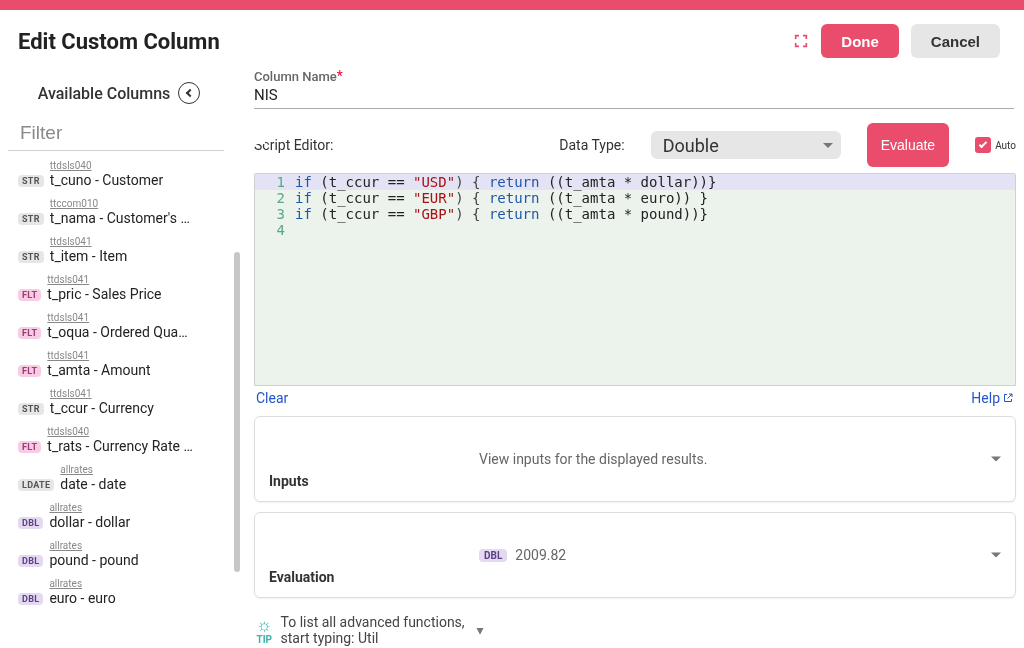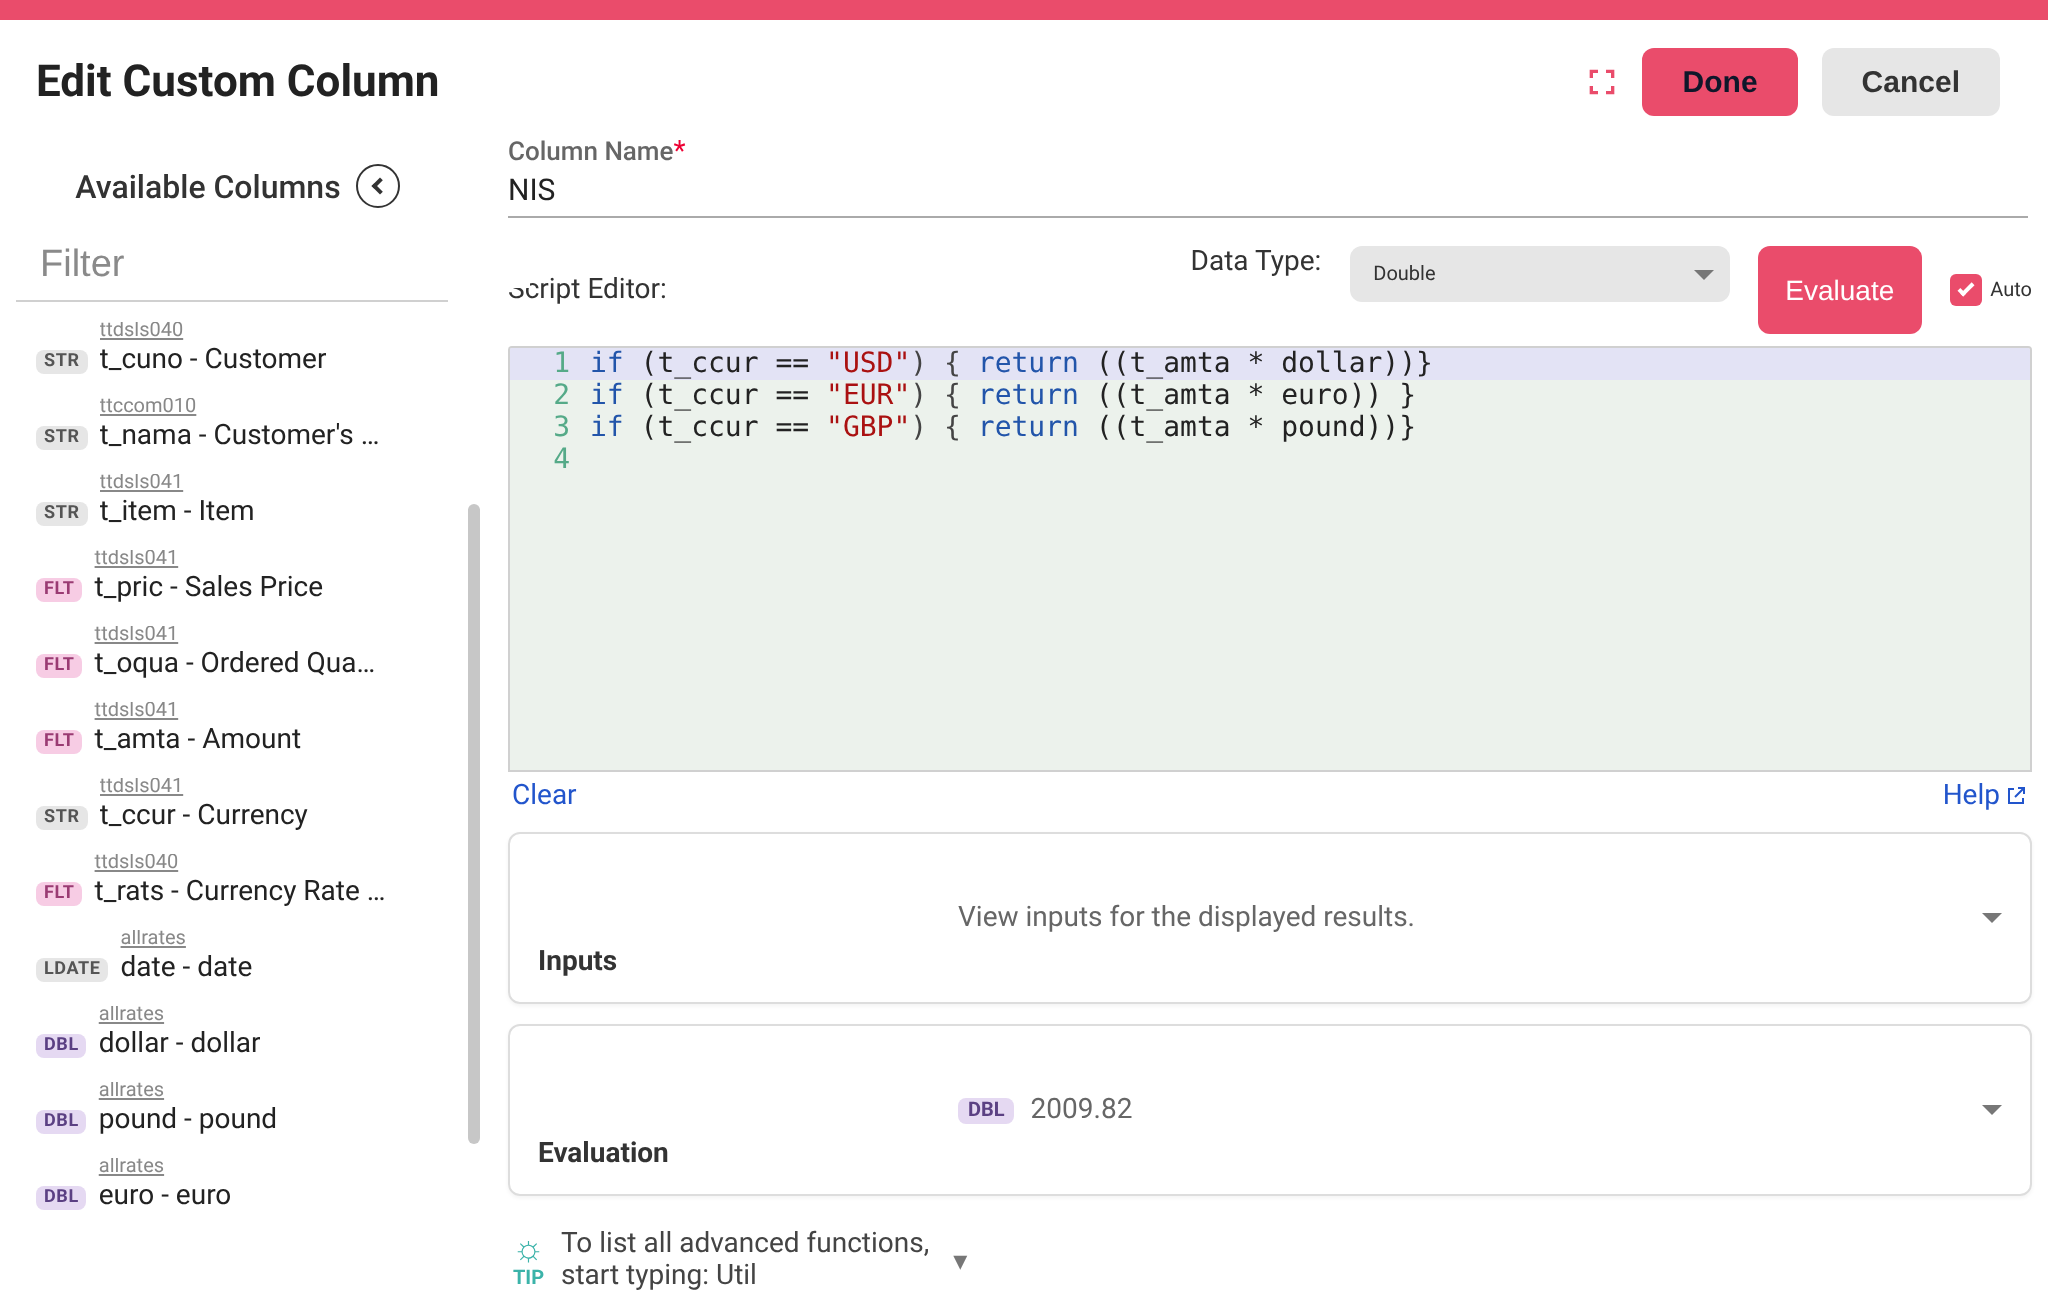--- a/index.html
+++ b/index.html
@@ -2,21 +2,21 @@
 <html><head>
 <meta charset="utf-8">
 <style>
   * { box-sizing: border-box; margin: 0; padding: 0; }
   body { font-family: -apple-system, BlinkMacSystemFont, "Segoe UI", Roboto, Arial, sans-serif; font-size: 14px; color: #333; background: #fff; width: 1024px; height: 648px; overflow: hidden; }
   .topbar { height: 10px; background: #ea4c6b; }
   .header { display: flex; align-items: center; justify-content: space-between; padding: 14px 24px 10px 18px; }
   .header-title { font-size: 22px; font-weight: 700; color: #222; }
   .header-actions { display: flex; align-items: center; gap: 12px; }
   .btn { display: inline-flex; align-items: center; justify-content: center; height: 34px; padding: 0 20px; border-radius: 6px; border: none; font-size: 15px; cursor: pointer; font-weight: 600; }
-  .btn-primary { background: #ea4c6b; color: #0f172a; }
+  .btn-primary { background: #ea4c6b; color: #ffffff; }
   .btn-secondary { background: #e6e6e6; color: #333; }
   .expand-icon { color: #ea4c6b; width: 16px; height: 16px; display: inline-flex; align-items: center; justify-content: center; cursor: pointer; }
   .columns-wrap { display: flex; height: calc(648px - 10px - 60px); }
   .left-panel { width: 240px; padding-left: 8px; padding-top: 14px; position: relative; flex-shrink: 0; }
   .scrollbar-track { position: absolute; top: 184px; right: 0; width: 6px; height: 320px; background: #c7c7c7; border-radius: 3px; }
   .avail-header { display: flex; align-items: center; gap: 8px; justify-content: center; padding-right: 10px; padding-bottom: 12px; }
   .avail-title { font-size: 16px; font-weight: 500; color: #333; }
   .chevron-circle { width: 22px; height: 22px; border: 1.5px solid #333; border-radius: 50%; display: flex; align-items: center; justify-content: center; cursor: pointer; }
   .chevron-left { width: 6px; height: 6px; border-left: 2px solid #333; border-bottom: 2px solid #333; transform: rotate(45deg); margin-left: 2px; }
   .filter-row { display: flex; align-items: center; gap: 6px; padding: 6px 6px; border-bottom: 1px solid #d0d0d0; margin-right: 16px; }
@@ -34,23 +34,23 @@
   .col-label { font-size: 14px; color: #222; white-space: nowrap; overflow: hidden; text-overflow: ellipsis; max-width: 160px; }
 
   .right-panel { flex: 1; padding: 0 8px 0 14px; display: flex; flex-direction: column; }
   .field-group { padding-top: 0; border-bottom: 1px solid #aaa; padding-bottom: 4px; margin-right: 2px; }
   .field-label { font-size: 13px; color: #666; font-weight: 500; }
   .req { color: #e03; }
   .field-value { font-size: 15px; color: #222; padding-top: 2px; }
 
   .editor-bar { display: flex; align-items: center; justify-content: space-between; padding: 14px 0 6px 0; }
   .editor-label { font-size: 14px; color: #333; }
-  .editor-controls { display: flex; gap: 14px; }
+  .editor-controls { display: flex; align-items: center; gap: 26px; }
   .dt-label { font-size: 14px; color: #333; }
-  .select-box { display: flex; align-items: center; justify-content: space-between; width: 190px; height: 28px; padding: 0 8px 0 12px; background: #e6e6e6; border-radius: 6px; font-size: 10px; color: #333; cursor: pointer; }
+  .select-box { display: flex; align-items: center; justify-content: space-between; width: 190px; height: 28px; padding: 0 8px 0 12px; background: #e6e6e6; border-radius: 6px; font-size: 18px; color: #333; cursor: pointer; }
   .select-caret { width: 0; height: 0; border-left: 5px solid transparent; border-right: 5px solid transparent; border-top: 5px solid #777; }
   .eval-btn { height: 44px; padding: 0 14px; border: none; border-radius: 6px; background: #ea4c6b; color: #fff; font-size: 14px; font-weight: 500; cursor: pointer; }
   .auto-wrap { display: flex; align-items: center; gap: 4px; font-size: 10px; color: #333; }
   .checkbox { width: 16px; height: 16px; background: #ea4c6b; border-radius: 3px; display: flex; align-items: center; justify-content: center; }
   .checkmark { width: 4px; height: 8px; border-right: 2px solid #fff; border-bottom: 2px solid #fff; transform: rotate(45deg); margin-bottom: 2px; }
 
   .code-editor { background: #ecf2ec; border: 1px solid #d0d0d0; border-radius: 2px 2px 0 0; font-family: "SFMono-Regular", Consolas, monospace; font-size: 14px; height: 252px; overflow: hidden; }
   .code-line { display: flex; }
   .code-line.hl { background: #e3e3f5; }
   .gutter { width: 40px; text-align: right; padding-right: 10px; color: #5a8; user-select: none; background: #ecf2ec; }

